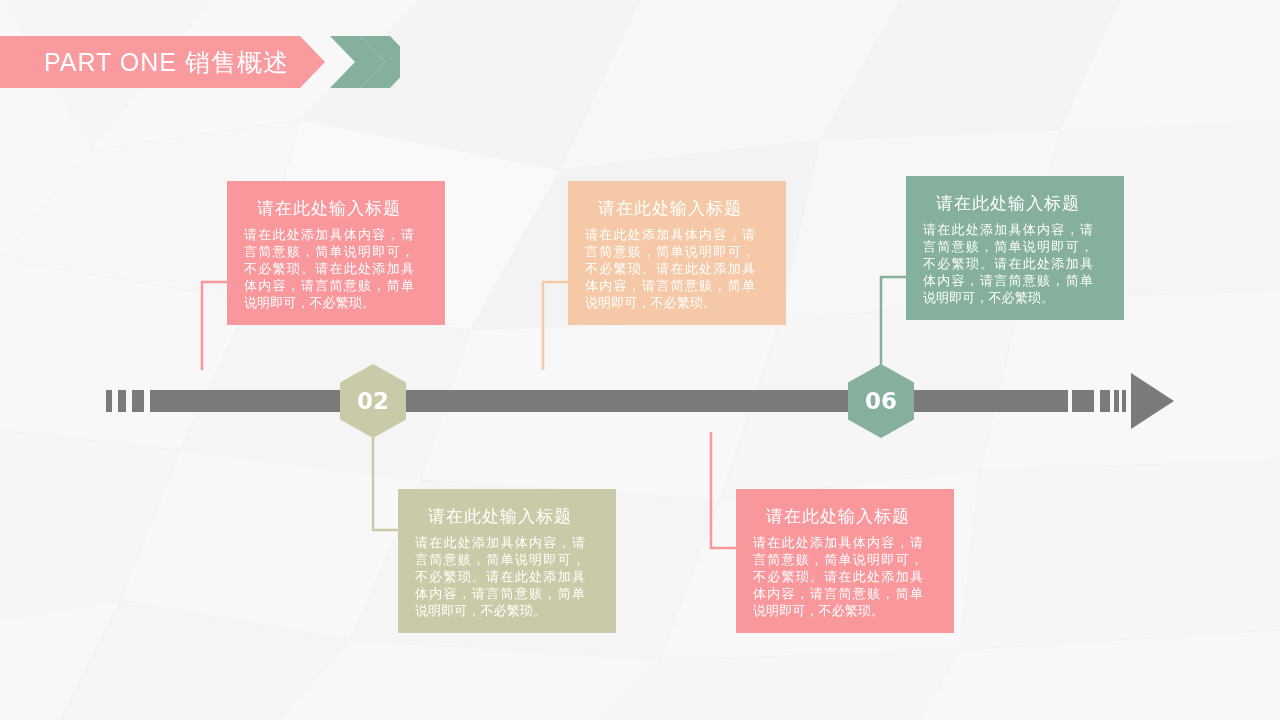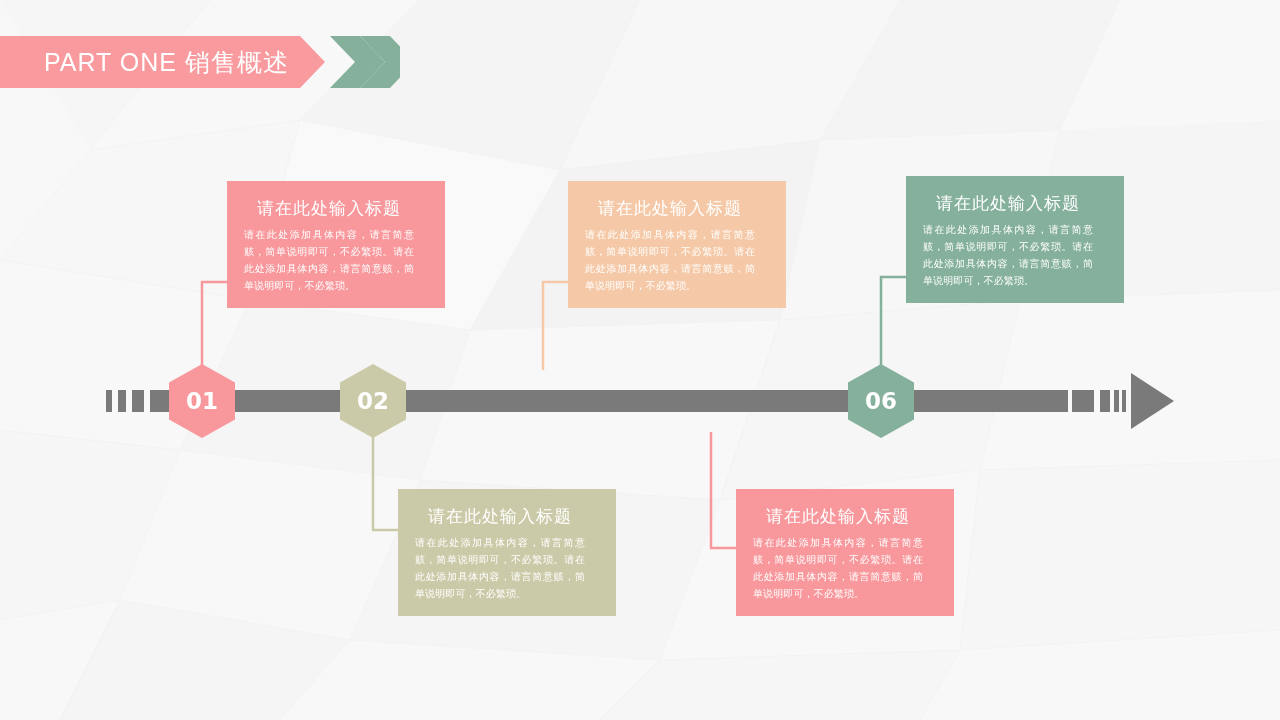--- a/index.html
+++ b/index.html
@@ -104,21 +104,21 @@
   .card-title {
     font-size: 17px;
     line-height: 24px;
     margin-bottom: 5px;
     text-align: center;
     letter-spacing: 1px;
     color: #ffffff;
     font-weight: 400;
   }
   .card-body {
-    font-size: 10px;
+    font-size: 13px;
     line-height: 17px;
     text-align: justify;
     color: #ffffff;
     letter-spacing: 0.1px;
   }
 </style>
 </head>
 <body>
 
 <div id="slide">
@@ -199,26 +199,20 @@
     <rect x="168" y="22" width="900" height="22" fill="#7A7A7A"></rect>
     <g fill="#7A7A7A">
       <rect x="1072" y="22" width="22" height="22"></rect>
       <rect x="1100" y="22" width="10" height="22"></rect>
       <rect x="1114" y="22" width="5" height="22"></rect>
       <rect x="1122" y="22" width="4" height="22"></rect>
     </g>
     <polygon points="1131,5 1174,33 1131,61" fill="#7A7A7A"></polygon>
   </svg>
 
-  <div class="hex" style="left:169px; top:364px;">
-    <svg width="66" height="74" viewBox="0 0 66 74">
-      <polygon points="33,0 66,18.5 66,55.5 33,74 0,55.5 0,18.5" fill="#F8989C"></polygon>
-    </svg>
-    <div class="hex-label">01</div>
-  </div>
 
   <div class="hex" style="left:340px; top:364px;text-align:right;">
     <svg width="66" height="74" viewBox="0 0 66 74">
       <polygon points="33,0 66,18.5 66,55.5 33,74 0,55.5 0,18.5" fill="#CBCAA8"></polygon>
     </svg>
     <div class="hex-label">02</div>
   </div>
 
 
 

